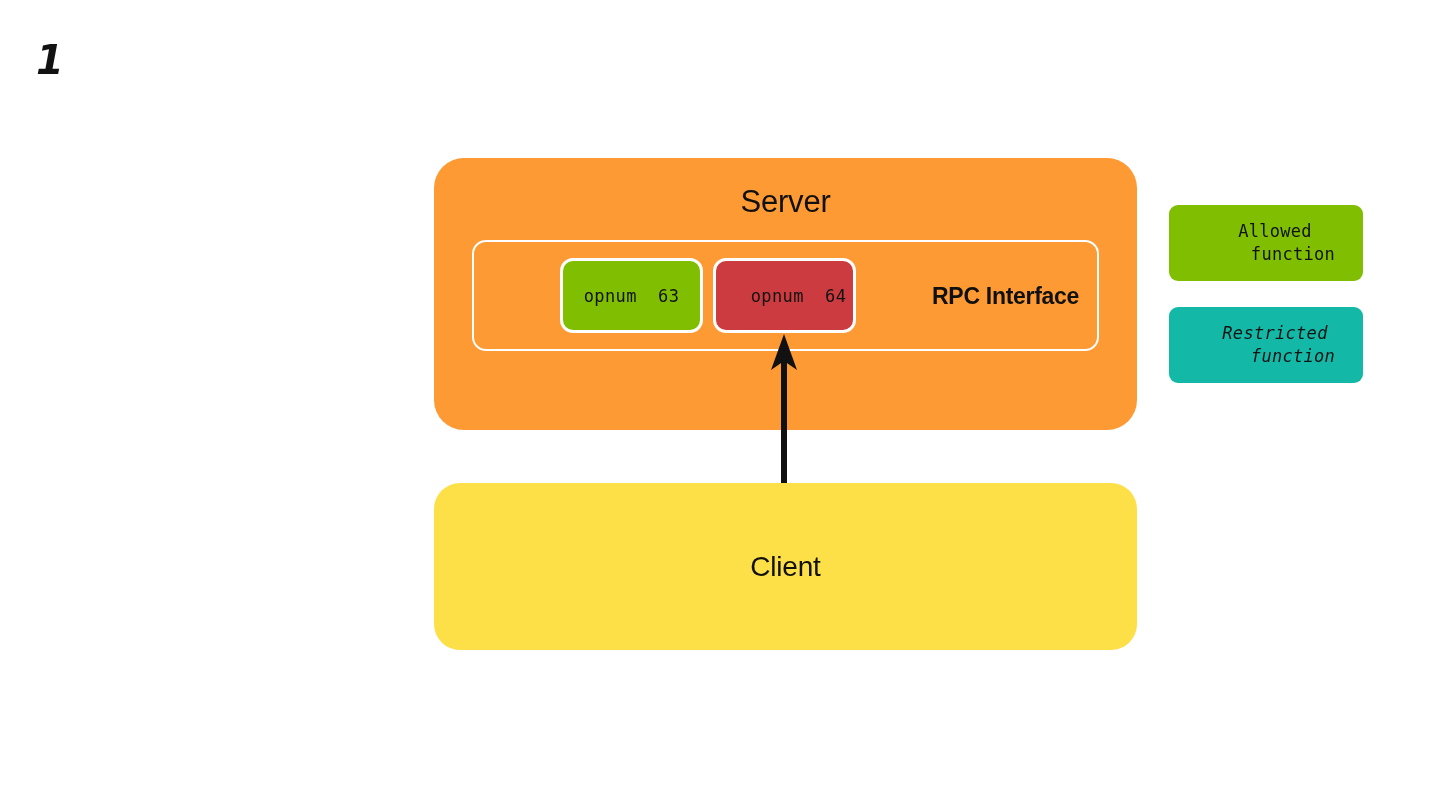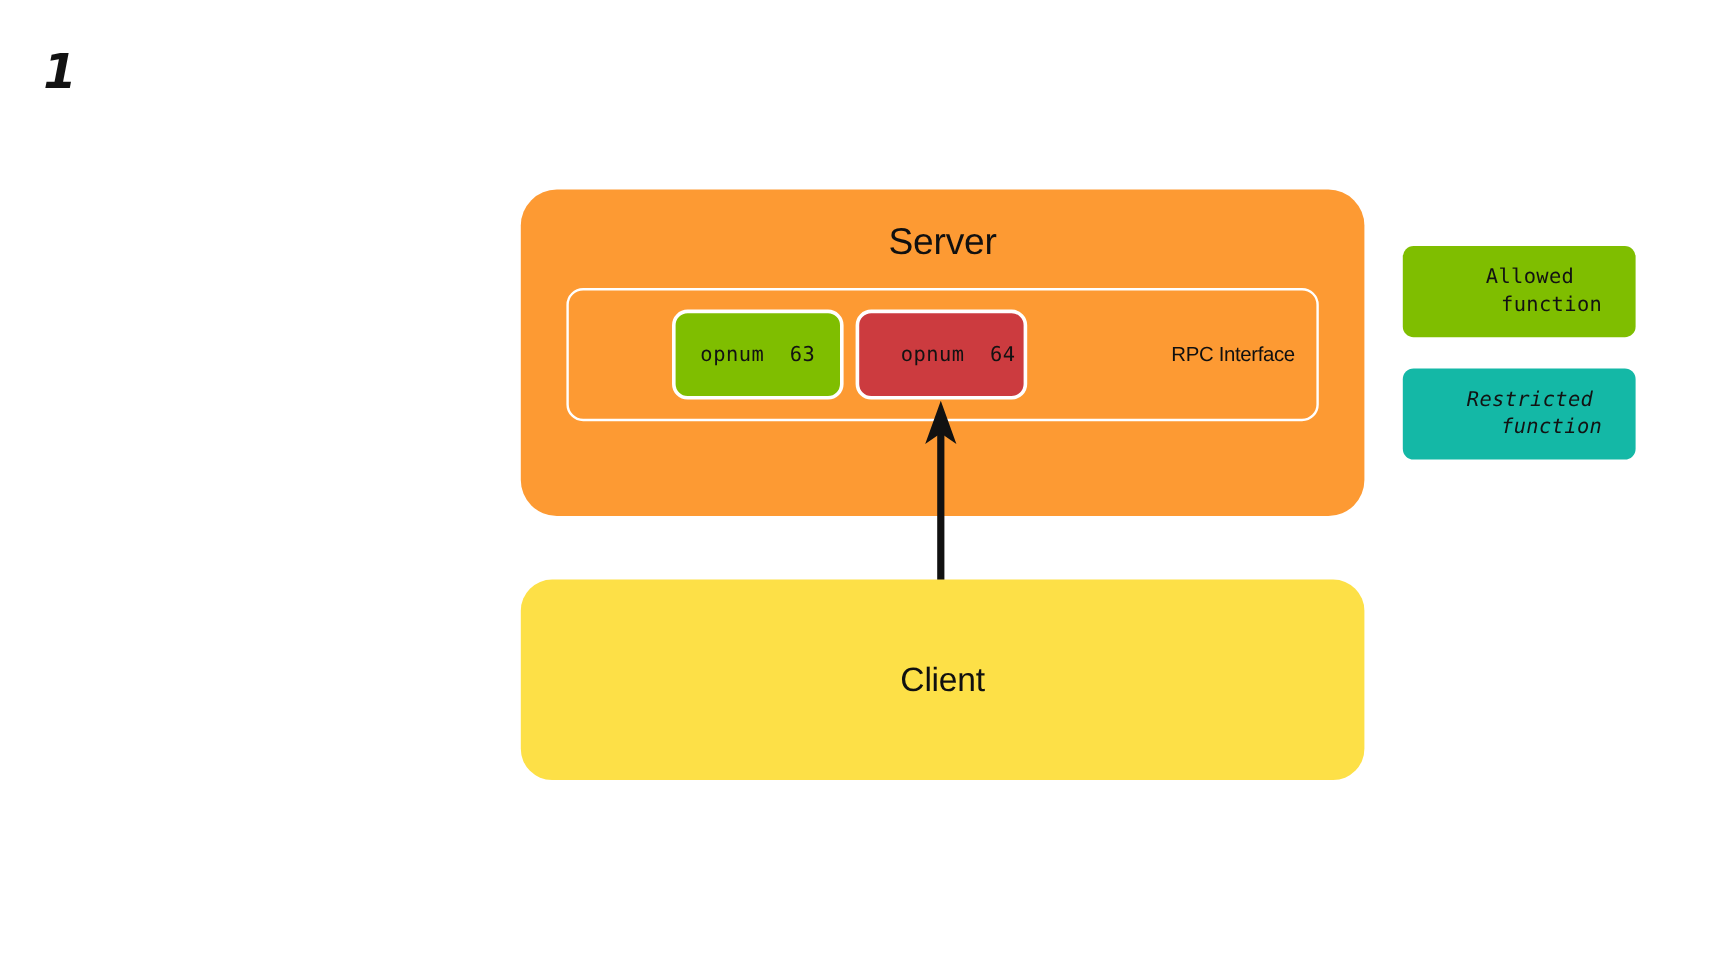--- a/index.html
+++ b/index.html
@@ -70,22 +70,22 @@
     border: 2px solid #ffffff;
     border-radius: 14px;
     box-sizing: border-box;
   }
   .rpc-label {
     position: absolute;
     right: 18px;
     top: 50%;
     transform: translateY(-50%);
     font-family: "Liberation Sans", sans-serif;
-    font-size: 17px;
-    font-weight: 400;
+    font-size: 23px;
+    font-weight: 700;
     color: #101010;
     white-space: nowrap;
     letter-spacing: -0.3px;
   }
 
   
   .opnum {
     position: absolute;
     top: 16px;
     width: 143px;

